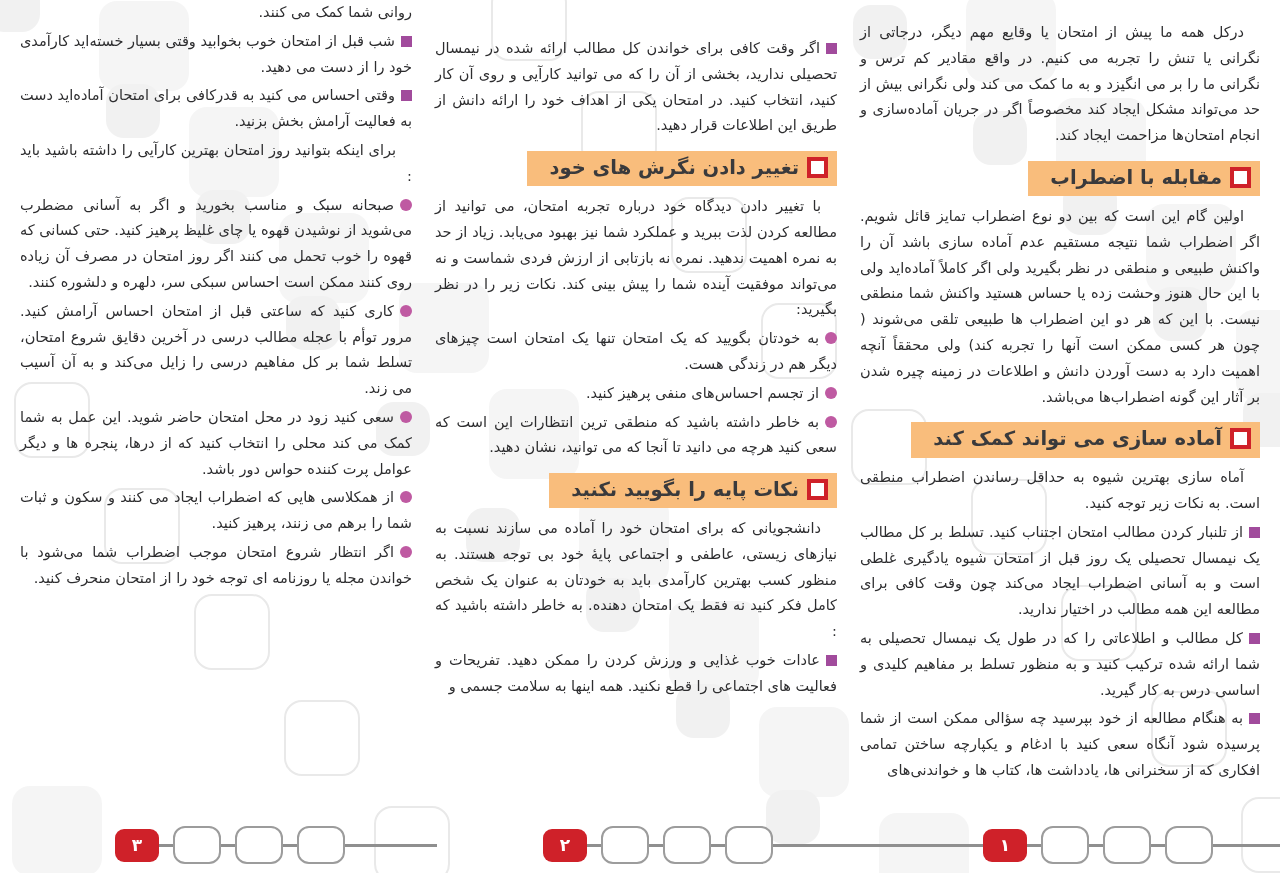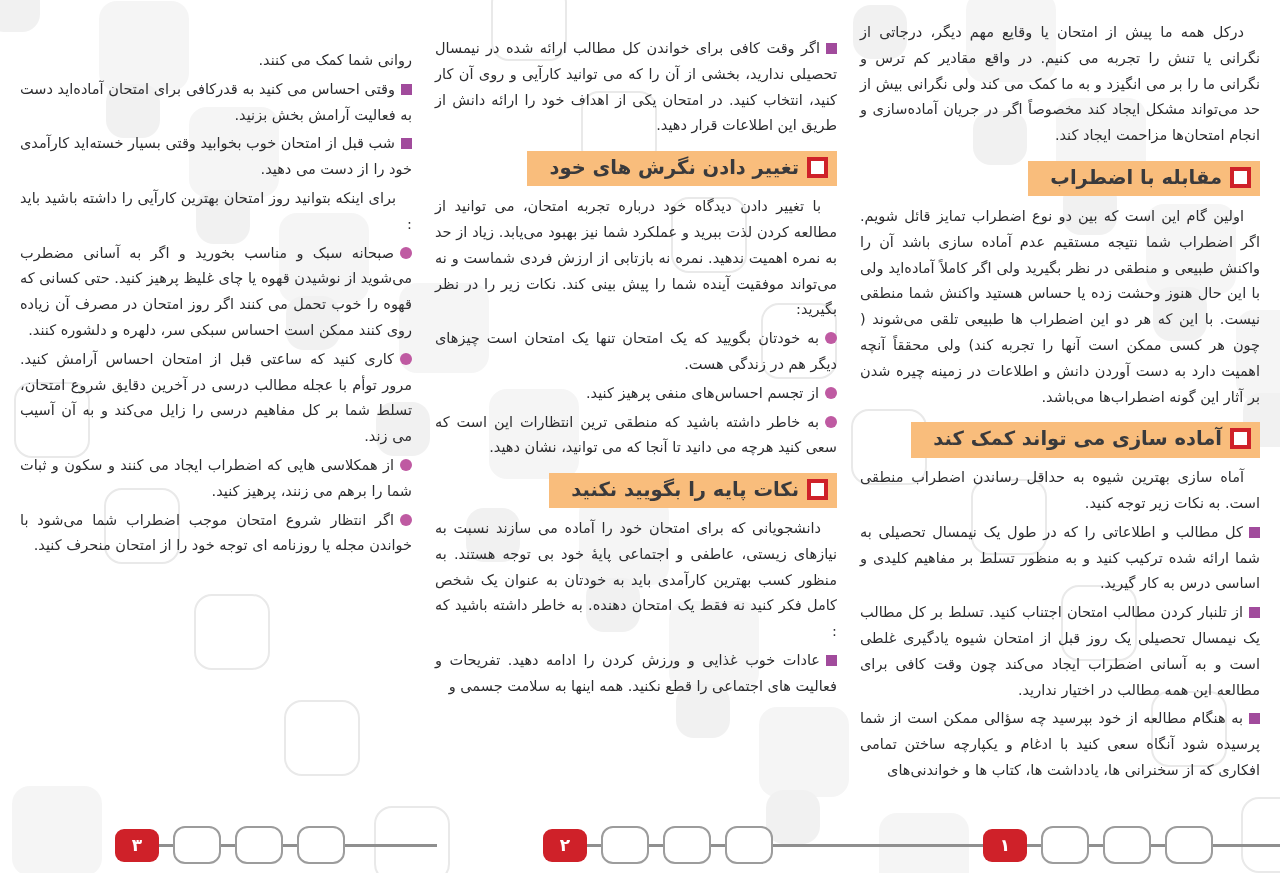--- a/index.html
+++ b/index.html
@@ -20,21 +20,21 @@
   .page-wrap{
     position:absolute;inset:0;z-index:1;display:flex;direction:rtl;
     justify-content:space-between;padding:0 20px;box-sizing:border-box;
   }
   .col{
     width:400px;direction:rtl;text-align:justify;
     font-size:14.5px;line-height:1.78;
   }
   .col-1{padding-top:20px;}
   .col-2{padding-top:36px;width:402px;}
-  .col-3{padding-top:48px;width:392px;}
+  .col-3{width:392px;}
 
   .para{margin:0 0 3px 0;}
   .indent{text-indent:16px;}
 
   .heading-row{margin:12px 0 7px 0;}
   .heading{
     display:inline-flex;align-items:center;background:var(--heading-bg);
     padding:3px 9px 5px 22px;font-weight:bold;font-size:19.5px;color:#3a3a3c;
     line-height:1.4;
   }
@@ -128,22 +128,22 @@
       </span>
     </div>
     <p class="para indent">اولین گام این است که بین دو نوع اضطراب تمایز قائل شویم. اگر اضطراب شما نتیجه مستقیم عدم آماده سازی باشد آن را واکنش طبیعی و منطقی در نظر بگیرید ولی اگر کاملاً آماده‌اید ولی با این حال هنوز وحشت زده یا حساس هستید واکنش شما منطقی نیست. با این که هر دو این اضطراب ها طبیعی تلقی می‌شوند ( چون هر کسی ممکن است آنها را تجربه کند) ولی محققاً آنچه اهمیت دارد به دست آوردن دانش و اطلاعات در زمینه چیره شدن بر آثار این گونه اضطراب‌ها می‌باشد.</p>
     <div class="heading-row">
       <span class="heading">
         <span class="red-square"></span>
         <span>آماده سازی می تواند کمک کند</span>
       </span>
     </div>
     <p class="para indent">آماه سازی بهترین شیوه به حداقل رساندن اضطراب منطقی است. به نکات زیر توجه کنید.</p>
+    <p class="bullet"><span class="m-sq"></span><span>از تلنبار کردن مطالب امتحان اجتناب کنید. تسلط بر کل مطالب یک نیمسال تحصیلی یک روز قبل از امتحان شیوه یادگیری غلطی است و به آسانی اضطراب ایجاد می‌کند چون وقت کافی برای مطالعه این همه مطالب در اختیار ندارید.</span></p>
     <p class="bullet"><span class="m-sq"></span><span>کل مطالب و اطلاعاتی را که در طول یک نیمسال تحصیلی به شما ارائه شده ترکیب کنید و به منظور تسلط بر مفاهیم کلیدی و اساسی درس به کار گیرید.</span></p>
-    <p class="bullet"><span class="m-sq"></span><span>از تلنبار کردن مطالب امتحان اجتناب کنید. تسلط بر کل مطالب یک نیمسال تحصیلی یک روز قبل از امتحان شیوه یادگیری غلطی است و به آسانی اضطراب ایجاد می‌کند چون وقت کافی برای مطالعه این همه مطالب در اختیار ندارید.</span></p>
     <p class="bullet"><span class="m-sq"></span><span>به هنگام مطالعه از خود بپرسید چه سؤالی ممکن است از شما پرسیده شود آنگاه سعی کنید با ادغام و یکپارچه ساختن تمامی افکاری که از سخنرانی ها، یادداشت ها، کتاب ها و خواندنی‌های</span></p>
   </div>
 
   <div class="col col-2">
     <p class="bullet"><span class="m-sq"></span><span>اگر وقت کافی برای خواندن کل مطالب ارائه شده در نیمسال تحصیلی ندارید، بخشی از آن را که می توانید کارآیی و روی آن کار کنید، انتخاب کنید. در امتحان یکی از اهداف خود را ارائه دانش از طریق این اطلاعات قرار دهید.</span></p>
     <div class="heading-row">
       <span class="heading">
         <span class="red-square"></span>
         <span>تغییر دادن نگرش های خود</span>
       </span>
@@ -152,30 +152,31 @@
     <p class="bullet"><span class="m-ci"></span><span>به خودتان بگویید که یک امتحان تنها یک امتحان است چیزهای دیگر هم در زندگی هست.</span></p>
     <p class="bullet"><span class="m-ci"></span><span>از تجسم احساس‌های منفی پرهیز کنید.</span></p>
     <p class="bullet"><span class="m-ci"></span><span>به خاطر داشته باشید که منطقی ترین انتظارات این است که سعی کنید هرچه می دانید تا آنجا که می توانید، نشان دهید.</span></p>
     <div class="heading-row">
       <span class="heading">
         <span class="red-square"></span>
         <span>نکات پایه را بگویید نکنید</span>
       </span>
     </div>
     <p class="para indent">دانشجویانی که برای امتحان خود را آماده می سازند نسبت به نیازهای زیستی، عاطفی و اجتماعی پایهٔ خود بی توجه هستند. به منظور کسب بهترین کارآمدی باید به خودتان به عنوان یک شخص کامل فکر کنید نه فقط یک امتحان دهنده. به خاطر داشته باشید که :</p>
-    <p class="bullet"><span class="m-sq"></span><span>عادات خوب غذایی و ورزش کردن را ادامه دهید. تفریحات و فعالیت های اجتماعی را قطع نکنید. همه اینها به سلامت جسمی و</span></p>
+    <p class="bullet"><span class="m-sq"></span><span>عادات خوب غذایی و ورزش کردن را ممکن دهید. تفریحات و فعالیت های اجتماعی را قطع نکنید. همه اینها به سلامت جسمی و</span></p>
   </div>
 
   <div class="col col-3">
     <p class="para">روانی شما کمک می کنند.</p>
+    <p class="bullet"><span class="m-sq"></span><span>شب قبل از امتحان خوب بخوابید وقتی بسیار خسته‌اید کارآمدی خود را از دست می دهید.</span></p>
     <p class="bullet"><span class="m-sq"></span><span>وقتی احساس می کنید به قدرکافی برای امتحان آماده‌اید دست به فعالیت آرامش بخش بزنید.</span></p>
-    <p class="bullet"><span class="m-sq"></span><span>شب قبل از امتحان خوب بخوابید وقتی بسیار خسته‌اید کارآمدی خود را از دست می دهید.</span></p>
     <p class="para indent">برای اینکه بتوانید روز امتحان بهترین کارآیی را داشته باشید باید :</p>
     <p class="bullet"><span class="m-ci"></span><span>صبحانه سبک و مناسب بخورید و اگر به آسانی مضطرب می‌شوید از نوشیدن قهوه یا چای غلیظ پرهیز کنید. حتی کسانی که قهوه را خوب تحمل می کنند اگر روز امتحان در مصرف آن زیاده روی کنند ممکن است احساس سبکی سر، دلهره و دلشوره کنند.</span></p>
     <p class="bullet"><span class="m-ci"></span><span>کاری کنید که ساعتی قبل از امتحان احساس آرامش کنید. مرور توأم با عجله مطالب درسی در آخرین دقایق شروع امتحان، تسلط شما بر کل مفاهیم درسی را زایل می‌کند و به آن آسیب می زند.</span></p>
+    <p class="bullet"><span class="m-ci"></span><span>سعی کنید زود در محل امتحان حاضر شوید. این عمل به شما کمک می کند محلی را انتخاب کنید که از درها، پنجره ها و دیگر عوامل پرت کننده حواس دور باشد.</span></p>
     <p class="bullet"><span class="m-ci"></span><span>از همکلاسی هایی که اضطراب ایجاد می کنند و سکون و ثبات شما را برهم می زنند، پرهیز کنید.</span></p>
     <p class="bullet"><span class="m-ci"></span><span>اگر انتظار شروع امتحان موجب اضطراب شما می‌شود با خواندن مجله یا روزنامه ای توجه خود را از امتحان منحرف کنید.</span></p>
   </div>
 </div>
 
 <div class="pager pager-3">
   <div class="num">۳</div>
   <div class="seg"></div>
   <div class="box"></div>
   <div class="seg"></div>

